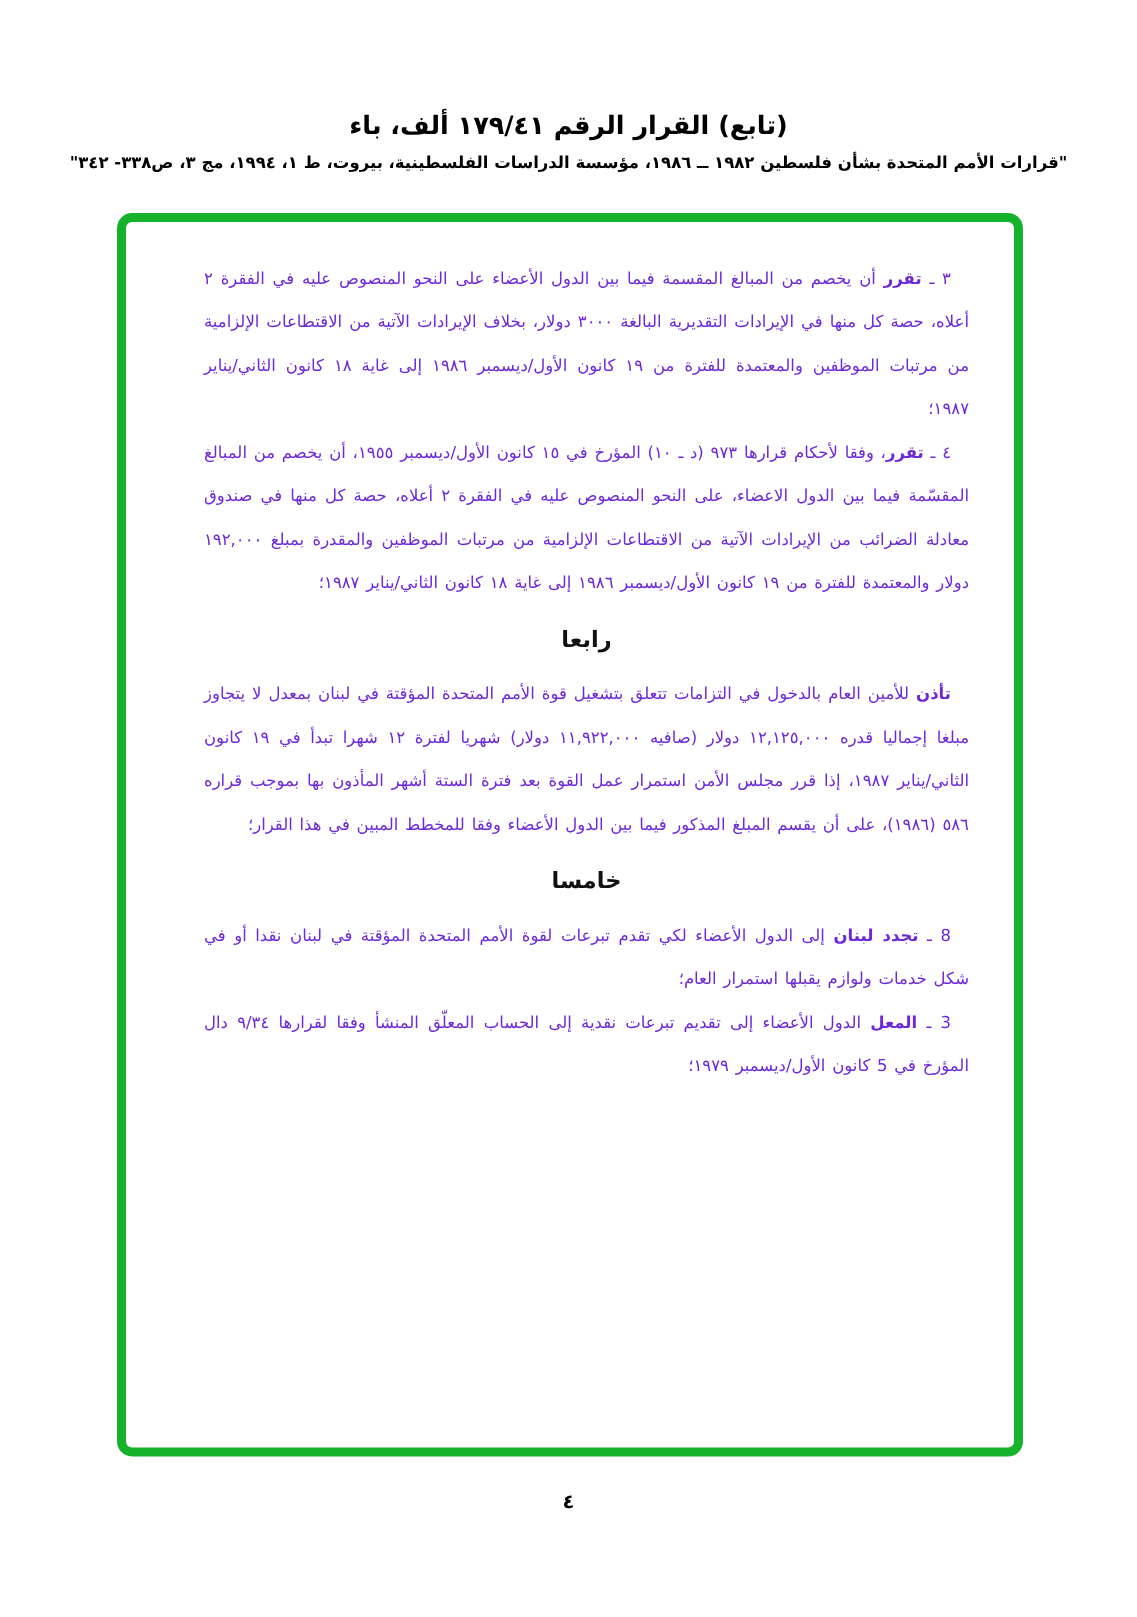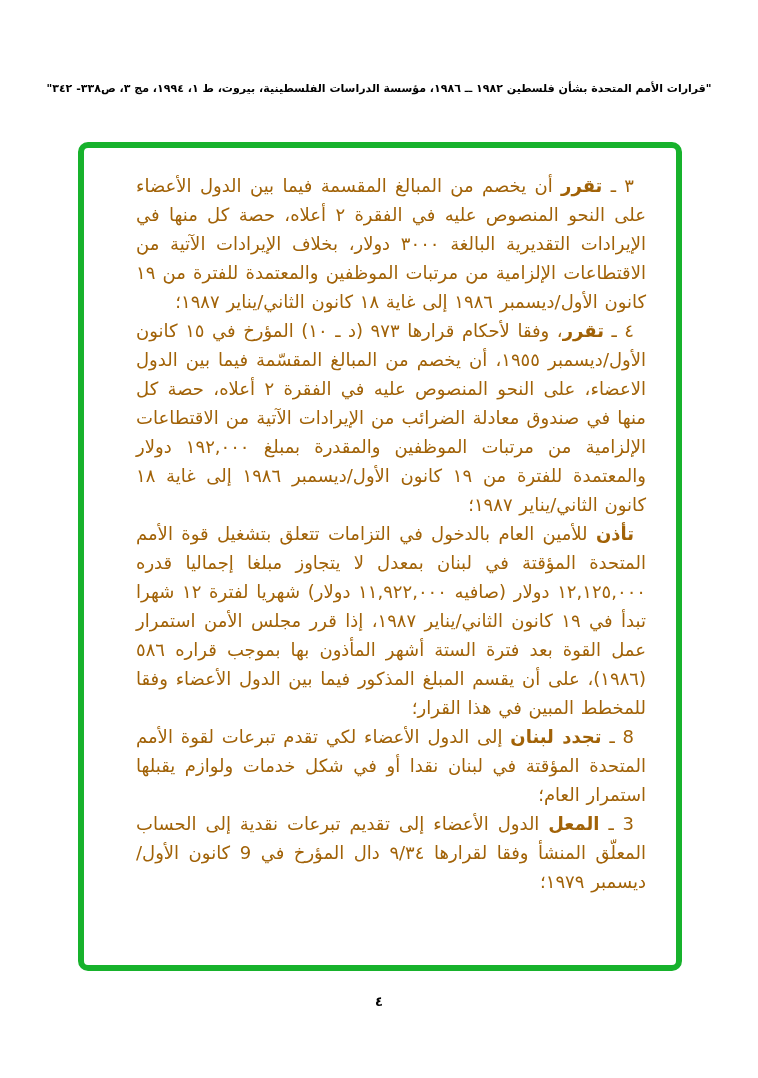--- a/index.html
+++ b/index.html
@@ -47,24 +47,24 @@
     box-sizing: border-box;
     width: 100%;
     height: 100%;
     padding: 23px 30px 0 52px;
     direction: rtl;
     text-align: justify;
     overflow: hidden;
   }
   .content p {
     margin: 0;
-    font-size: 18px;
+    font-size: 11px;
     line-height: 29px;
     text-indent: 12px;
-    color: #a16207;
+    color: #6d28d9;
     word-spacing: 1px;
   }
   .lead { font-weight: bold; }
   .sec-head {
     margin: 9px 0 7px 0;
     font-size: 15px;
     line-height: 29px;
     font-weight: bold;
     text-align: center;
     text-indent: 0;
@@ -80,36 +80,39 @@
     font-weight: bold;
     color: #000000;
   }
 </style>
 </head>
 <body>
 
 <div class="page">
 
   <div class="header">
+    <div class="title">(تابع) القرار الرقم ١٧٩/٤١ ألف، باء</div>
     <div class="source">"قرارات الأمم المتحدة بشأن فلسطين ١٩٨٢ ــ ١٩٨٦، مؤسسة الدراسات الفلسطينية، بيروت، ط ١، ١٩٩٤، مج ٣، ص٣٣٨- ٣٤٢"</div>
   </div>
 
   <div class="frame">
     <div class="content">
 
       <p><span>٣ ـ </span><span class="lead">تقرر</span><span> أن يخصم من المبالغ المقسمة فيما بين الدول الأعضاء على النحو المنصوص عليه في الفقرة ٢ أعلاه، حصة كل منها في الإيرادات التقديرية البالغة ٣٠٠٠ دولار، بخلاف الإيرادات الآتية من الاقتطاعات الإلزامية من مرتبات الموظفين والمعتمدة للفترة من ١٩ كانون الأول/ديسمبر ١٩٨٦ إلى غاية ١٨ كانون الثاني/يناير ١٩٨٧؛</span></p>
 
       <p><span>٤ ـ </span><span class="lead">تقرر</span><span>، وفقا لأحكام قرارها ٩٧٣ (د ـ ١٠) المؤرخ في ١٥ كانون الأول/ديسمبر ١٩٥٥، أن يخصم من المبالغ المقسّمة فيما بين الدول الاعضاء، على النحو المنصوص عليه في الفقرة ٢ أعلاه، حصة كل منها في صندوق معادلة الضرائب من الإيرادات الآتية من الاقتطاعات الإلزامية من مرتبات الموظفين والمقدرة بمبلغ ١٩٢,٠٠٠ دولار والمعتمدة للفترة من ١٩ كانون الأول/ديسمبر ١٩٨٦ إلى غاية ١٨ كانون الثاني/يناير ١٩٨٧؛</span></p>
 
+      <h3 class="sec-head">رابعا</h3>
 
       <p><span class="lead">تأذن</span><span> للأمين العام بالدخول في التزامات تتعلق بتشغيل قوة الأمم المتحدة المؤقتة في لبنان بمعدل لا يتجاوز مبلغا إجماليا قدره ١٢,١٢٥,٠٠٠ دولار (صافيه ١١,٩٢٢,٠٠٠ دولار) شهريا لفترة ١٢ شهرا تبدأ في ١٩ كانون الثاني/يناير ١٩٨٧، إذا قرر مجلس الأمن استمرار عمل القوة بعد فترة الستة أشهر المأذون بها بموجب قراره ٥٨٦ (١٩٨٦)، على أن يقسم المبلغ المذكور فيما بين الدول الأعضاء وفقا للمخطط المبين في هذا القرار؛</span></p>
 
+      <h3 class="sec-head">خامسا</h3>
 
       <p><span>8 ـ </span><span class="lead">تجدد لبنان</span><span> إلى الدول الأعضاء لكي تقدم تبرعات لقوة الأمم المتحدة المؤقتة في لبنان نقدا أو في شكل خدمات ولوازم يقبلها استمرار العام؛</span></p>
 
-      <p><span>3 ـ </span><span class="lead">المعل</span><span> الدول الأعضاء إلى تقديم تبرعات نقدية إلى الحساب المعلّق المنشأ وفقا لقرارها ٩/٣٤ دال المؤرخ في 9 كانون الأول/ديسمبر ١٩٧٩؛</span></p>
+      <p><span>3 ـ </span><span class="lead">المعل</span><span> الدول الأعضاء إلى تقديم تبرعات نقدية إلى الحساب المعلّق المنشأ وفقا لقرارها ٩/٣٤ دال المؤرخ في 5 كانون الأول/ديسمبر ١٩٧٩؛</span></p>
 
     </div>
   </div>
 
   <div class="page-number">٤</div>
 
 </div>
 
 </body></html>

